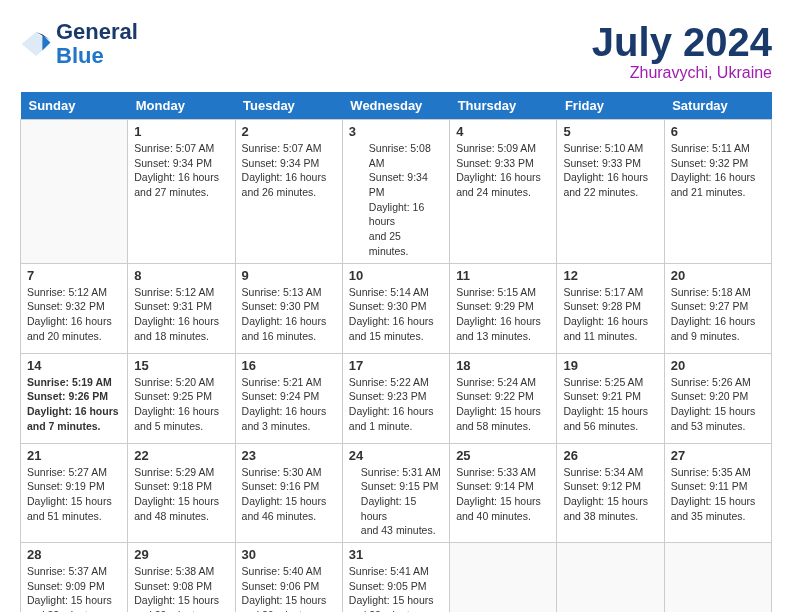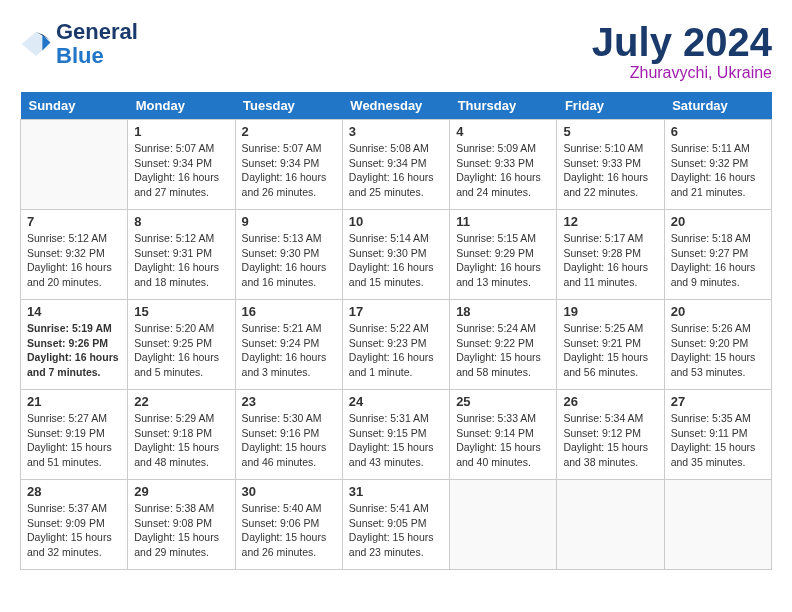--- a/index.html
+++ b/index.html
@@ -131,21 +131,21 @@
         </td>
         <td>
           <span class="day-num">2</span>
           <div class="day-info" style="white-space: pre-line;">Sunrise: 5:07 AM
 Sunset: 9:34 PM
 Daylight: 16 hours
 and 26 minutes.</div>
         </td>
         <td>
           <span class="day-num">3</span>
-          <div class="day-info" style="white-space: pre-line;">Sunrise: 5:08 AM
+          <div class="day-info" style="white-space: pre-line; margin-left: 20px;">Sunrise: 5:08 AM
 Sunset: 9:34 PM
 Daylight: 16 hours
 and 25 minutes.</div>
         </td>
         <td>
           <span class="day-num">4</span>
           <div class="day-info" style="white-space: pre-line;">Sunrise: 5:09 AM
 Sunset: 9:33 PM
 Daylight: 16 hours
 and 24 minutes.</div>
@@ -284,21 +284,21 @@
         </td>
         <td>
           <span class="day-num">23</span>
           <div class="day-info" style="white-space: pre-line;">Sunrise: 5:30 AM
 Sunset: 9:16 PM
 Daylight: 15 hours
 and 46 minutes.</div>
         </td>
         <td>
           <span class="day-num">24</span>
-          <div class="day-info" style="white-space: pre-line;">Sunrise: 5:31 AM
+          <div class="day-info" style="white-space: pre-line; margin-left: 12px;">Sunrise: 5:31 AM
 Sunset: 9:15 PM
 Daylight: 15 hours
 and 43 minutes.</div>
         </td>
         <td>
           <span class="day-num">25</span>
           <div class="day-info" style="white-space: pre-line;">Sunrise: 5:33 AM
 Sunset: 9:14 PM
 Daylight: 15 hours
 and 40 minutes.</div>

